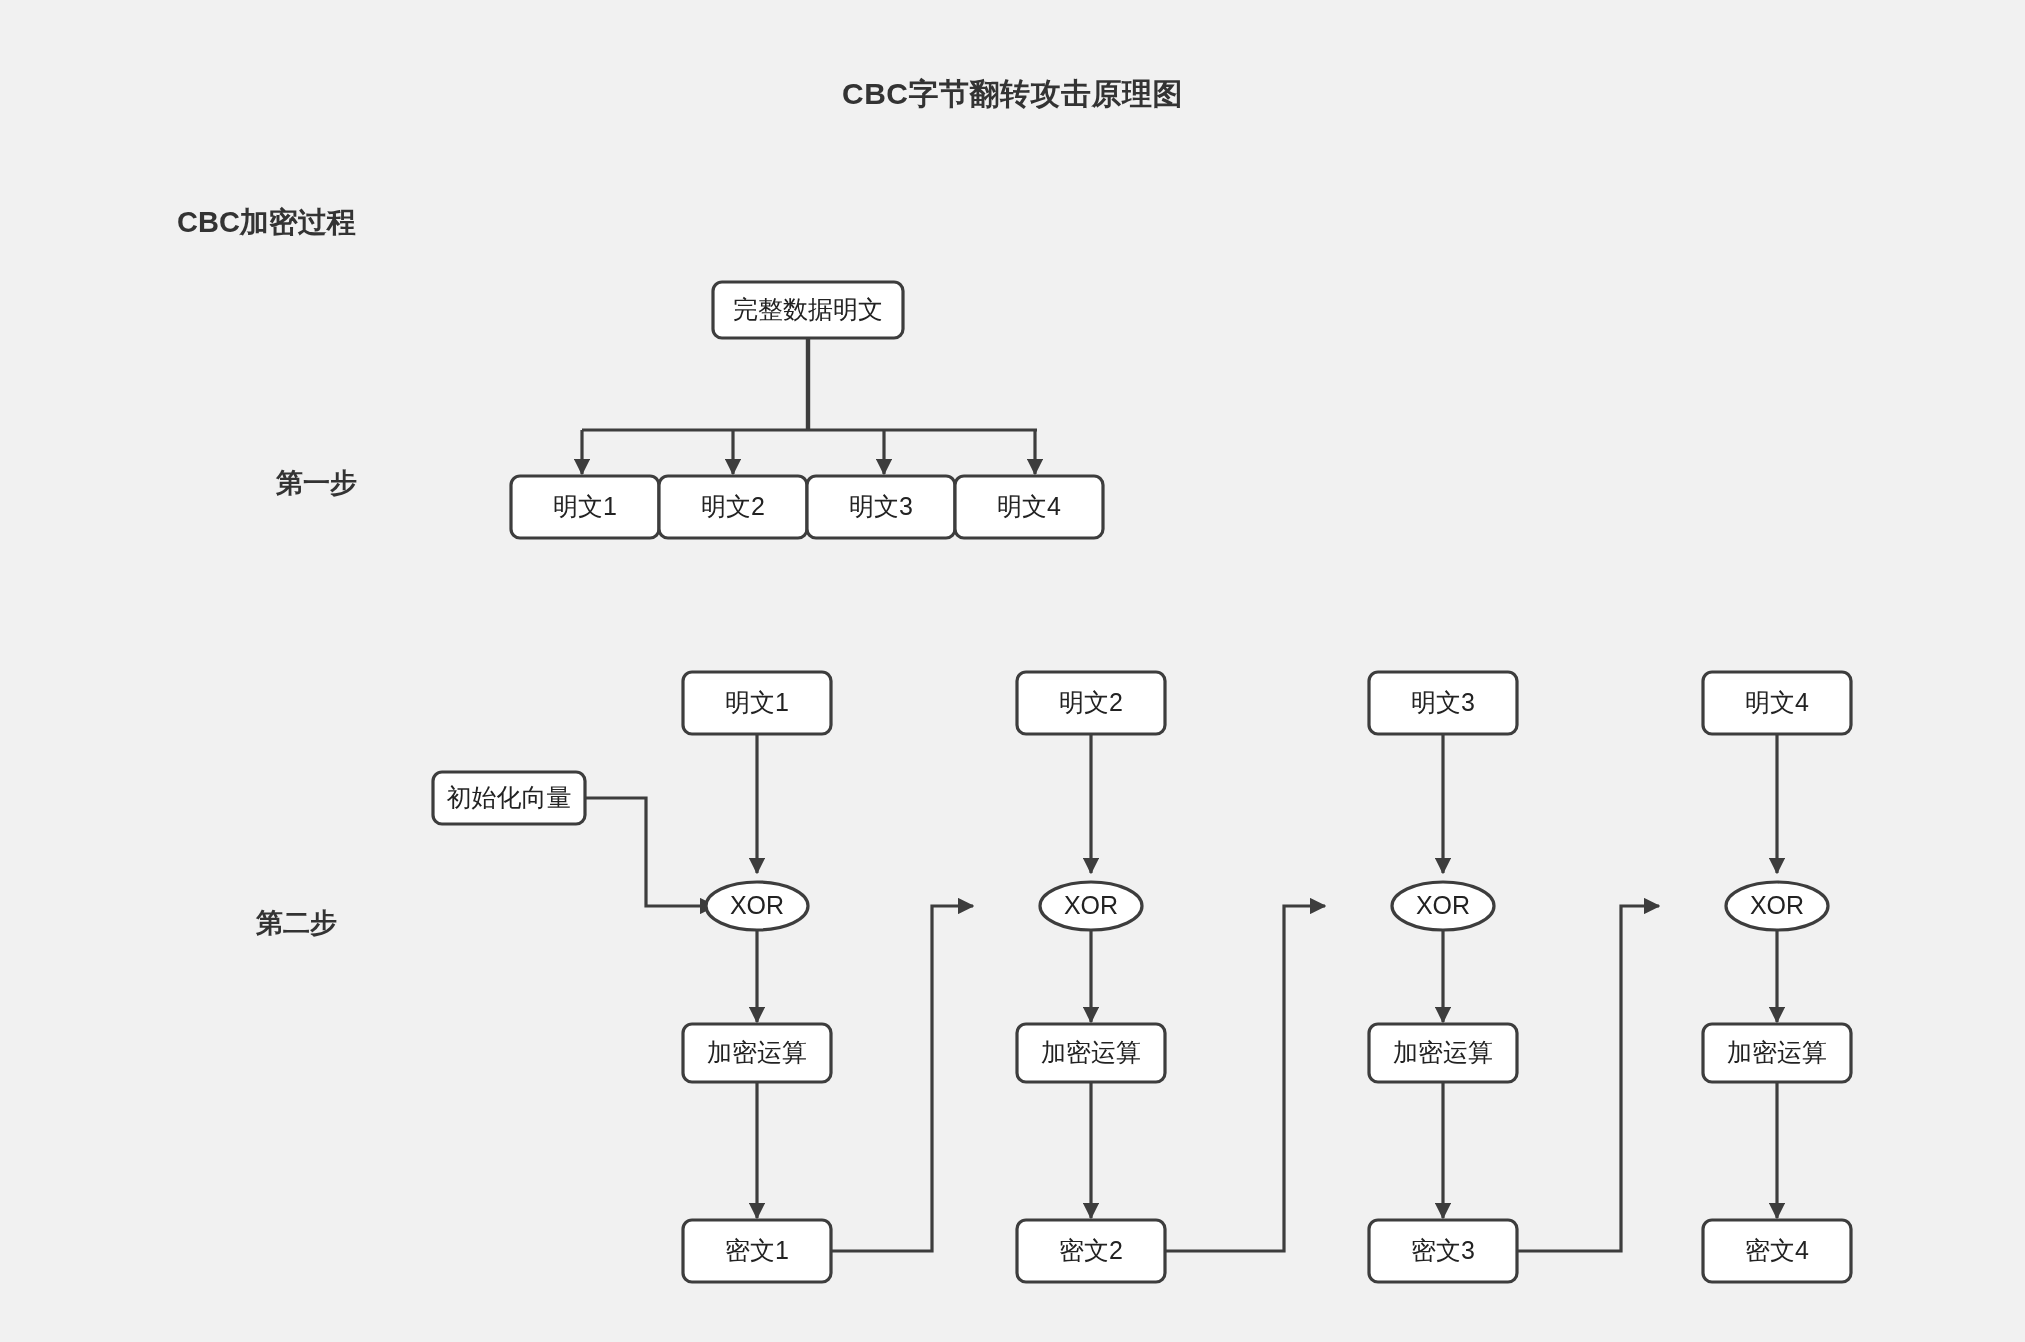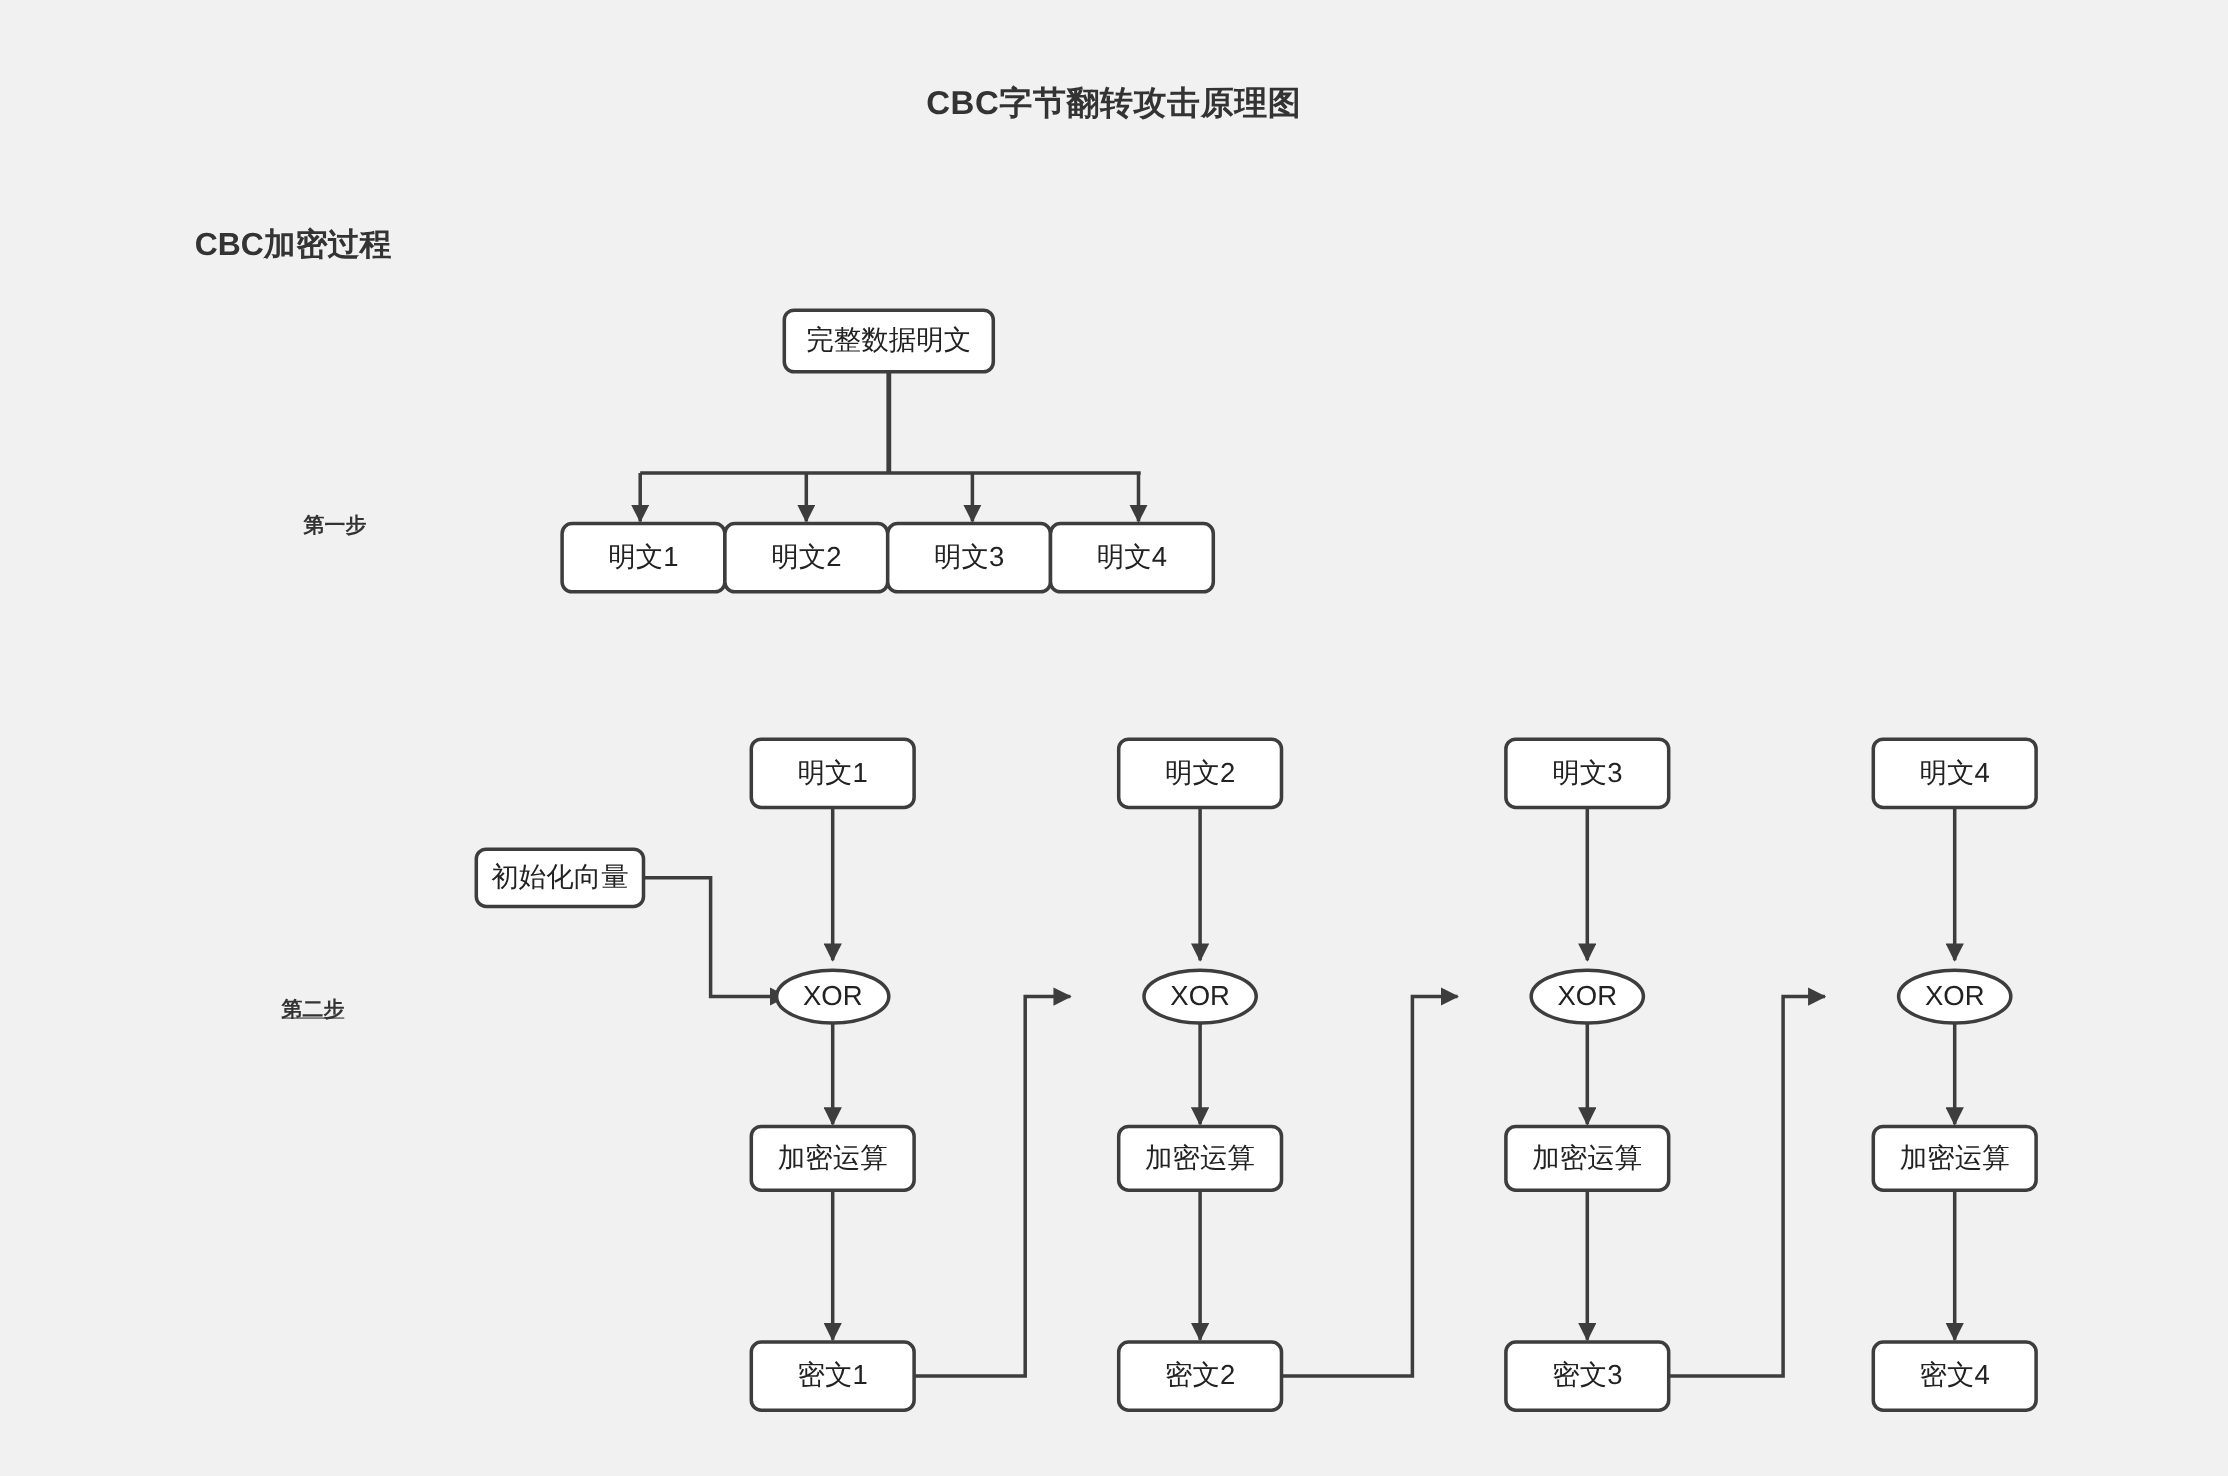--- a/index.html
+++ b/index.html
@@ -15,25 +15,25 @@
     text-align:center;
     font-size:30px;font-weight:bold;color:#333333;
     letter-spacing:.5px;
   }
   #section-title{
     position:absolute;top:179px;left:177px;
     font-size:29px;font-weight:bold;color:#333333;margin-top:24px;
   }
   .step-label{
     position:absolute;
-    font-size:19px;font-weight:bold;color:#333333;
+    font-size:27px;font-weight:bold;color:#333333;
     white-space:nowrap;
   }
   #step-label-1{top:465px;left:276px;}
-  #step-label-2{top:905px;left:256px;text-decoration:underline;}
+  #step-label-2{top:905px;left:256px;}
 
   #diagram-svg{position:absolute;top:0;left:0;}
 
   .node-rect{
     fill:#ffffff;stroke:#3d3d3d;stroke-width:3.2;
   }
   .node-ellipse{
     fill:#ffffff;stroke:#3d3d3d;stroke-width:3.2;
   }
   .node-text{

